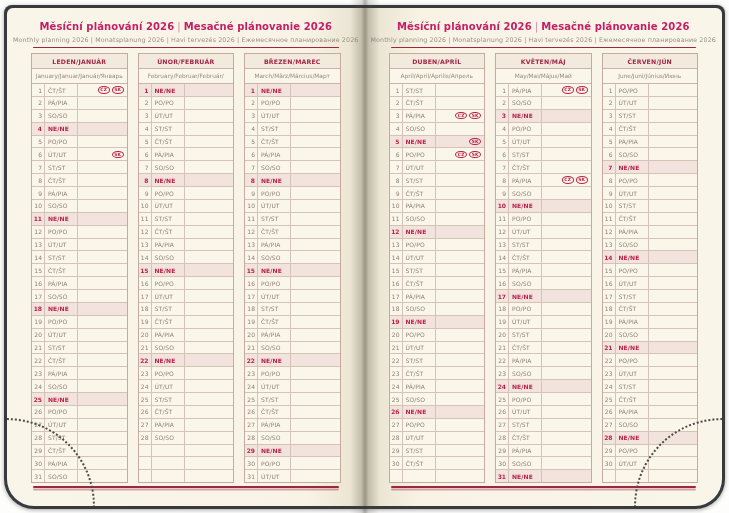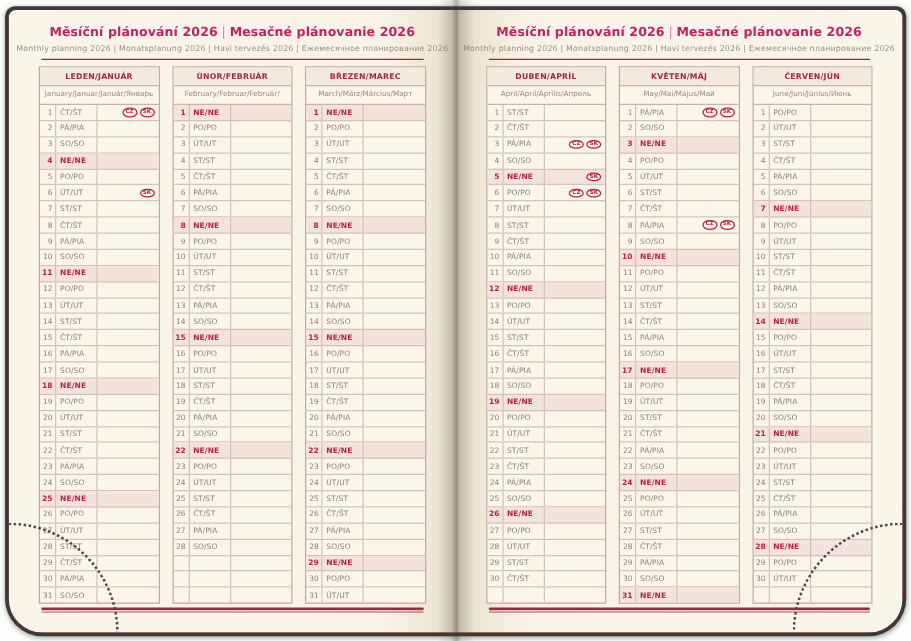--- a/index.html
+++ b/index.html
@@ -9,21 +9,21 @@
     font-family:"DejaVu Sans", sans-serif;
   }
   .cover {
     position:absolute; left:4px; right:4px; top:5px; bottom:4px;
     background:#3a3a3c; border-radius:8px 8px 30px 30px;
     box-shadow:0 1px 4px rgba(0,0,0,.35);
   }
   .spread {
     position:absolute; left:7px; right:7px; top:8px; bottom:7px;
     border-radius:6px 6px 27px 27px; overflow:hidden;
-    display:flex; background:#c2410c;align-items:center;
+    display:flex; background:#0369a1;align-items:center;
   }
   .page { position:relative; width:50%; height:100%; padding-top:13px; overflow:hidden; }
   .page.left  { background:linear-gradient(to right,#f9f5e9 0%,#f8f3e5 84%,#ece5d4 96%,#d6d0bf 100%); }
   .page.right { background:linear-gradient(to left, #f9f5e9 0%,#f8f3e5 84%,#ece5d4 96%,#d8d2c1 100%); }
   .gutter {
     position:absolute; left:50%; top:0; width:30px; height:100%;
     transform:translateX(-50%); pointer-events:none;
     background:linear-gradient(to right, rgba(80,75,60,0) 0%, rgba(80,75,60,.18) 38%, rgba(55,50,40,.38) 50%, rgba(80,75,60,.18) 62%, rgba(80,75,60,0) 100%);
   }
   .ph { text-align:center; }

